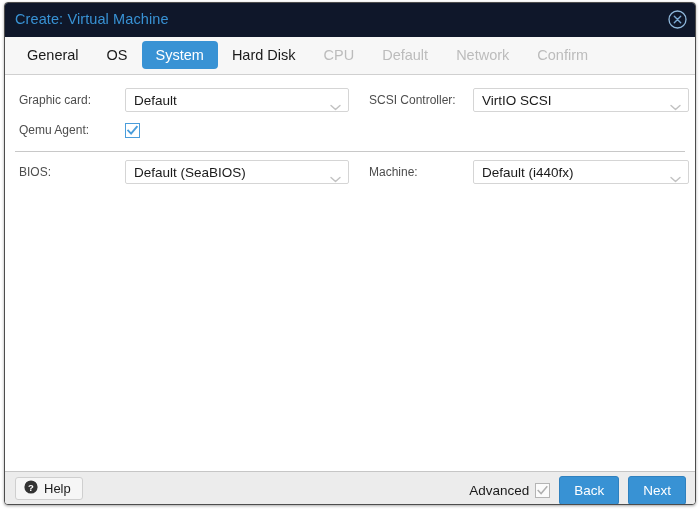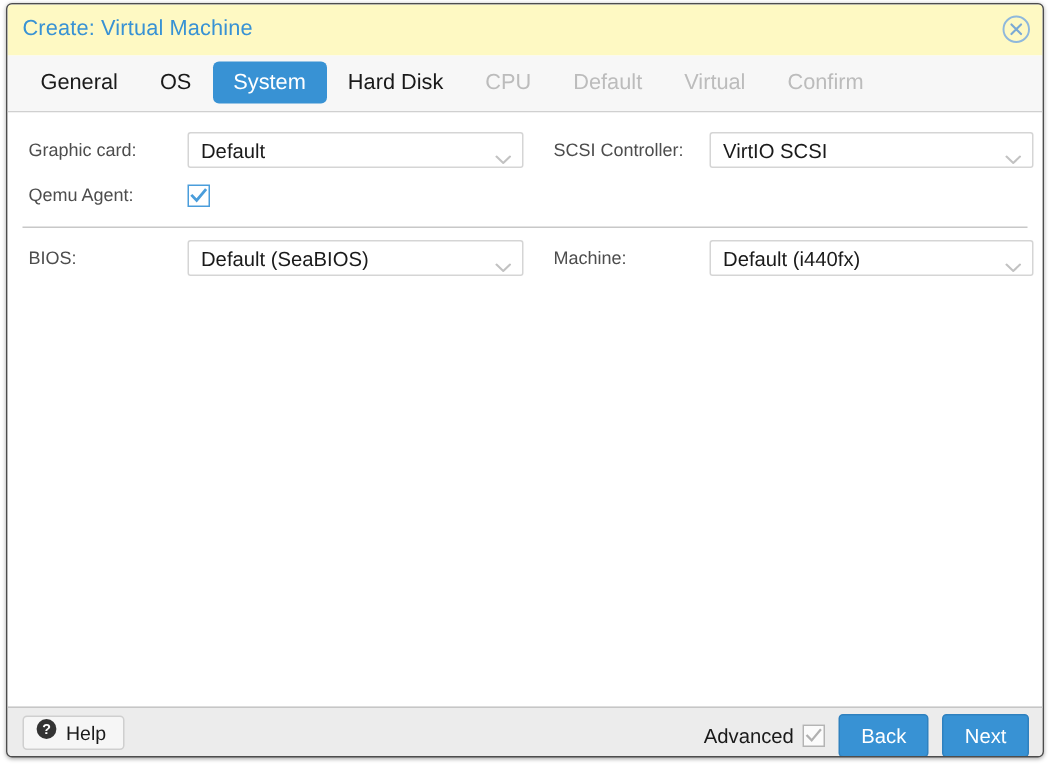--- a/index.html
+++ b/index.html
@@ -25,21 +25,21 @@
     border-radius: 4px;
     box-sizing: border-box;
     box-shadow: 0 1px 3px rgba(0,0,0,0.35);
     overflow: hidden;
   }
 
   
   .titlebar {
     position: relative;
     height: 34px;
-    background: #fef9c3;
+    background: #0f172a;
     box-sizing: border-box;
     padding-left: 17px;
   }
   .title-text {
     position: absolute;
     left: 10px;
     top: 8px;
     font-size: 14.5px;
     color: #3892d4;
     letter-spacing: 0.1px;
@@ -253,21 +253,21 @@
   </div>
 
   <div class="tabbar">
     <div class="tabs">
       <div class="tab">General</div>
       <div class="tab">OS</div>
       <div class="tab active">System</div>
       <div class="tab">Hard Disk</div>
       <div class="tab disabled">CPU</div>
       <div class="tab disabled">Default</div>
-      <div class="tab disabled">Virtual</div>
+      <div class="tab disabled">Network</div>
       <div class="tab disabled">Confirm</div>
     </div>
   </div>
 
   <div class="body">
 
     <div class="row r1">
       <div class="field left">
         <span class="flabel">Graphic card:</span>
         <div class="select">

